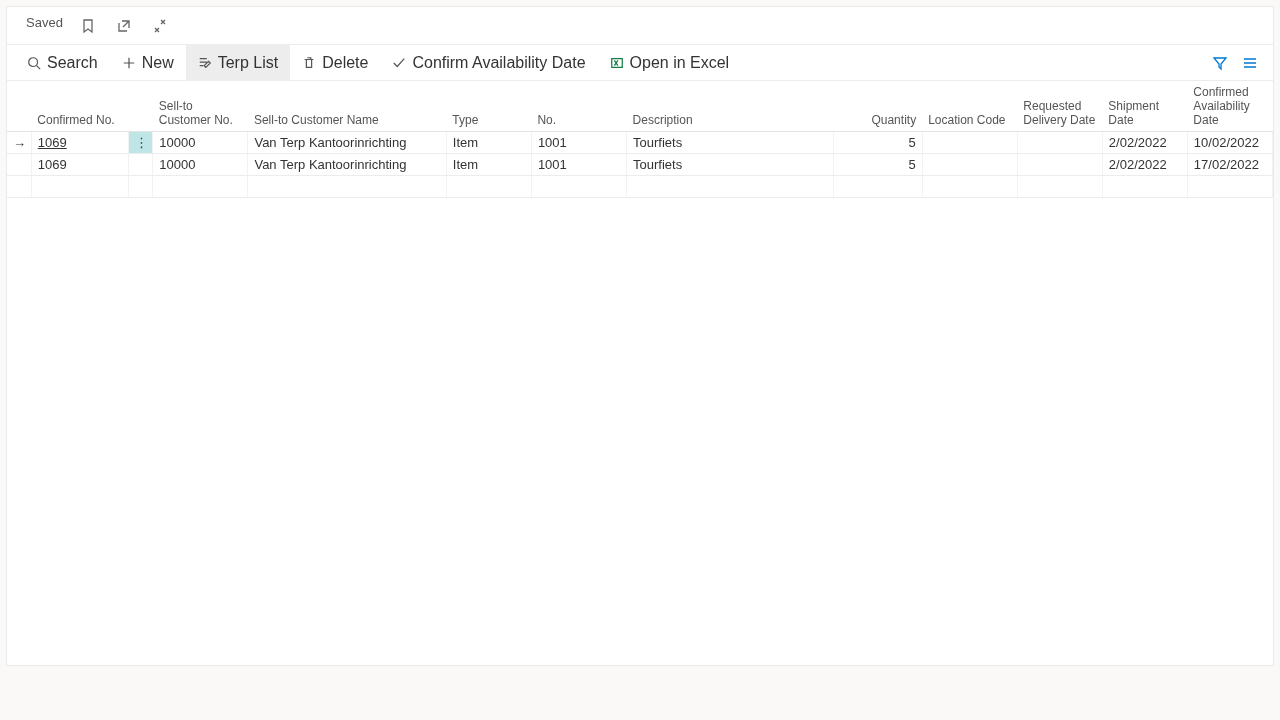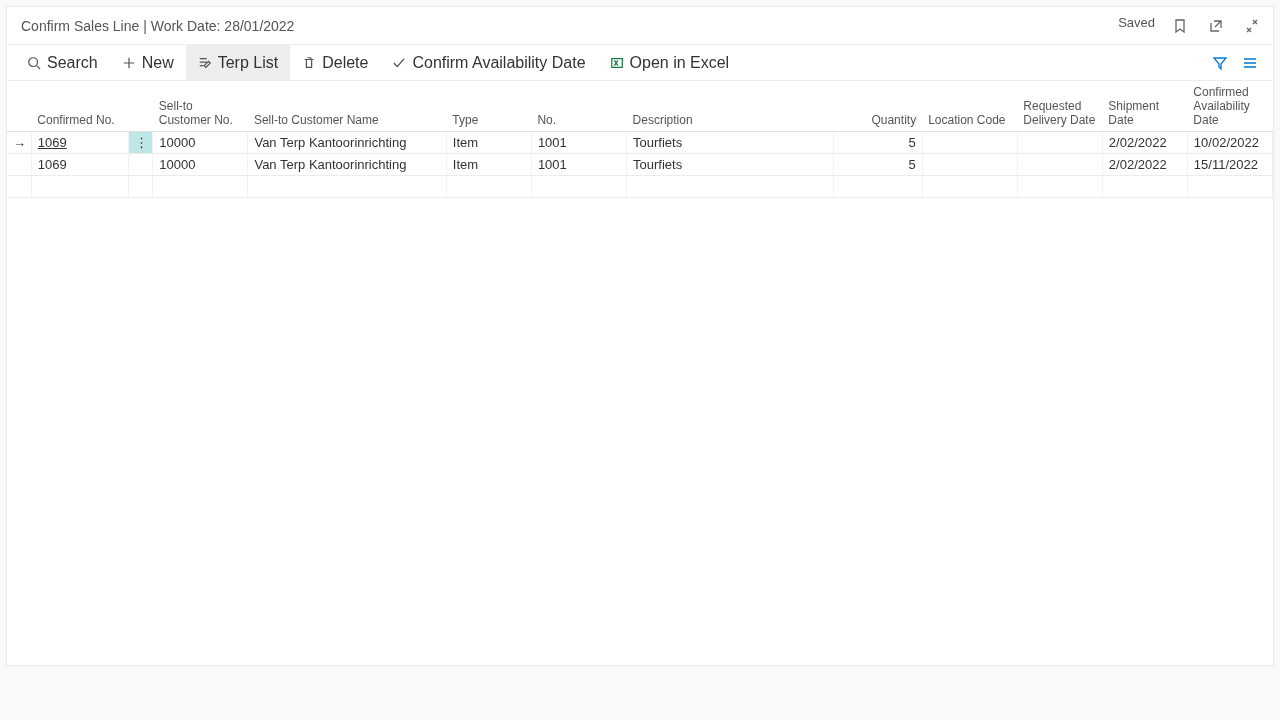--- a/index.html
+++ b/index.html
@@ -129,21 +129,20 @@
   col.c-req   { width: 84px; }
   col.c-ship  { width: 84px; }
   col.c-conf  { width: 84px; }
 </style>
 </head>
 <body>
 
 <div class="page">
 
   <div class="title-bar">
-    <div class="title-text">Confirm Sales Line | Work Date: 28/01/2022</div>
     <div class="title-right">
       <div class="saved">
         <svg viewBox="0 0 16 16">
             <path d="M2 8 L6 12 L14 3"></path>
           </svg>
         <span>Saved</span>
       </div>
       <div class="icon-btn">
         <svg viewBox="0 0 16 16">
             <path d="M4 2 H12 V14 L8 11 L4 14 Z"></path>
@@ -274,21 +273,21 @@
         <td></td>
         <td>10000</td>
         <td>Van Terp Kantoorinrichting</td>
         <td>Item</td>
         <td>1001</td>
         <td>Tourfiets</td>
         <td class="right">5</td>
         <td></td>
         <td></td>
         <td>2/02/2022</td>
-        <td>15/11/2022</td>
+        <td>17/02/2022</td>
       </tr>
 
       <tr class="empty">
         <td></td>
           <td></td>
           <td></td>
           <td></td>
           <td></td>
           <td></td>
           <td></td>

